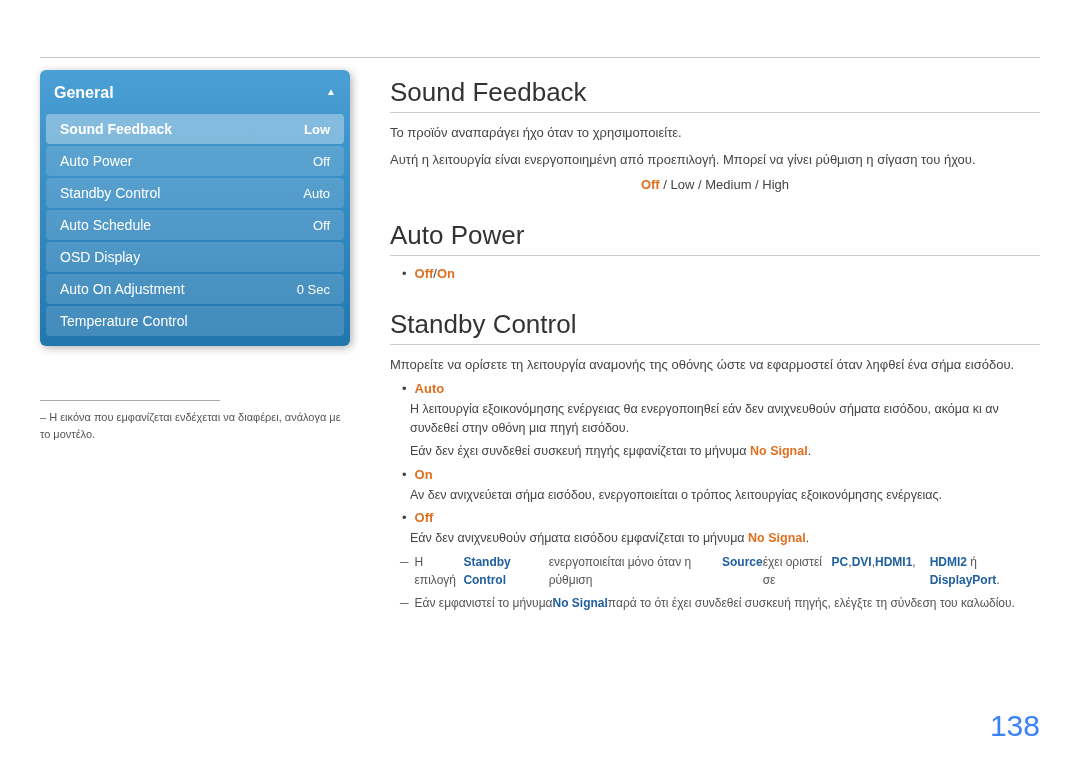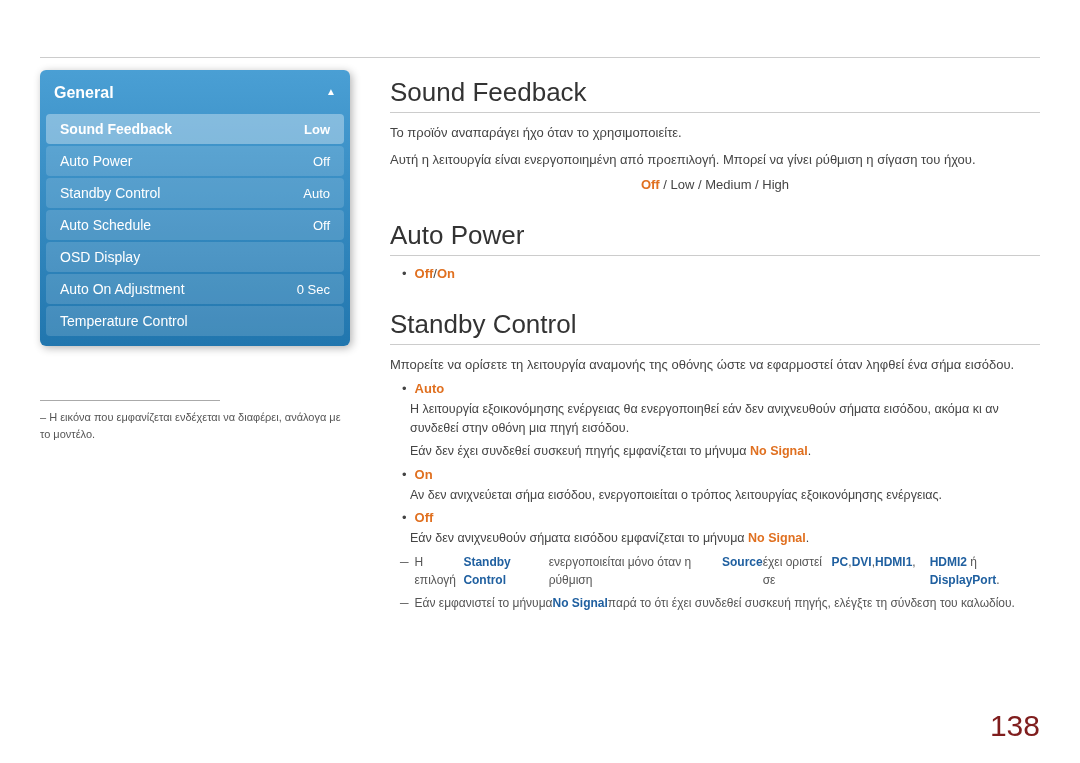--- a/index.html
+++ b/index.html
@@ -188,21 +188,21 @@
       margin-right: 6px;
       flex-shrink: 0;
     }
 
     
     .page-number {
       position: absolute;
       bottom: 20px;
       right: 40px;
       font-size: 30px;
-      color: #7f1d1d;
+      color: #3b82f6;
       font-weight: 300;
     }
   </style>
 </head>
 <body>
 
 <div class="top-line"></div>
 
 <div class="sidebar">
   <div class="sidebar-panel">

